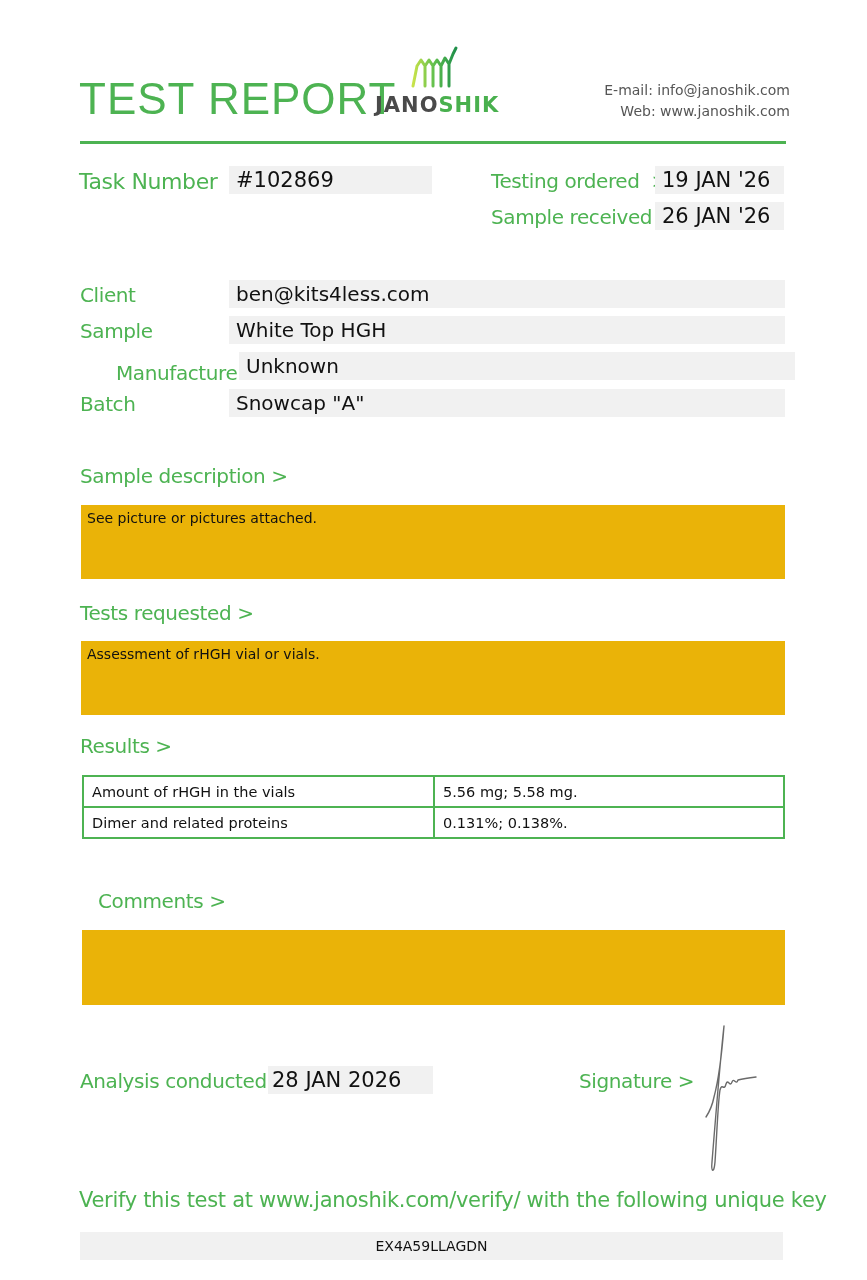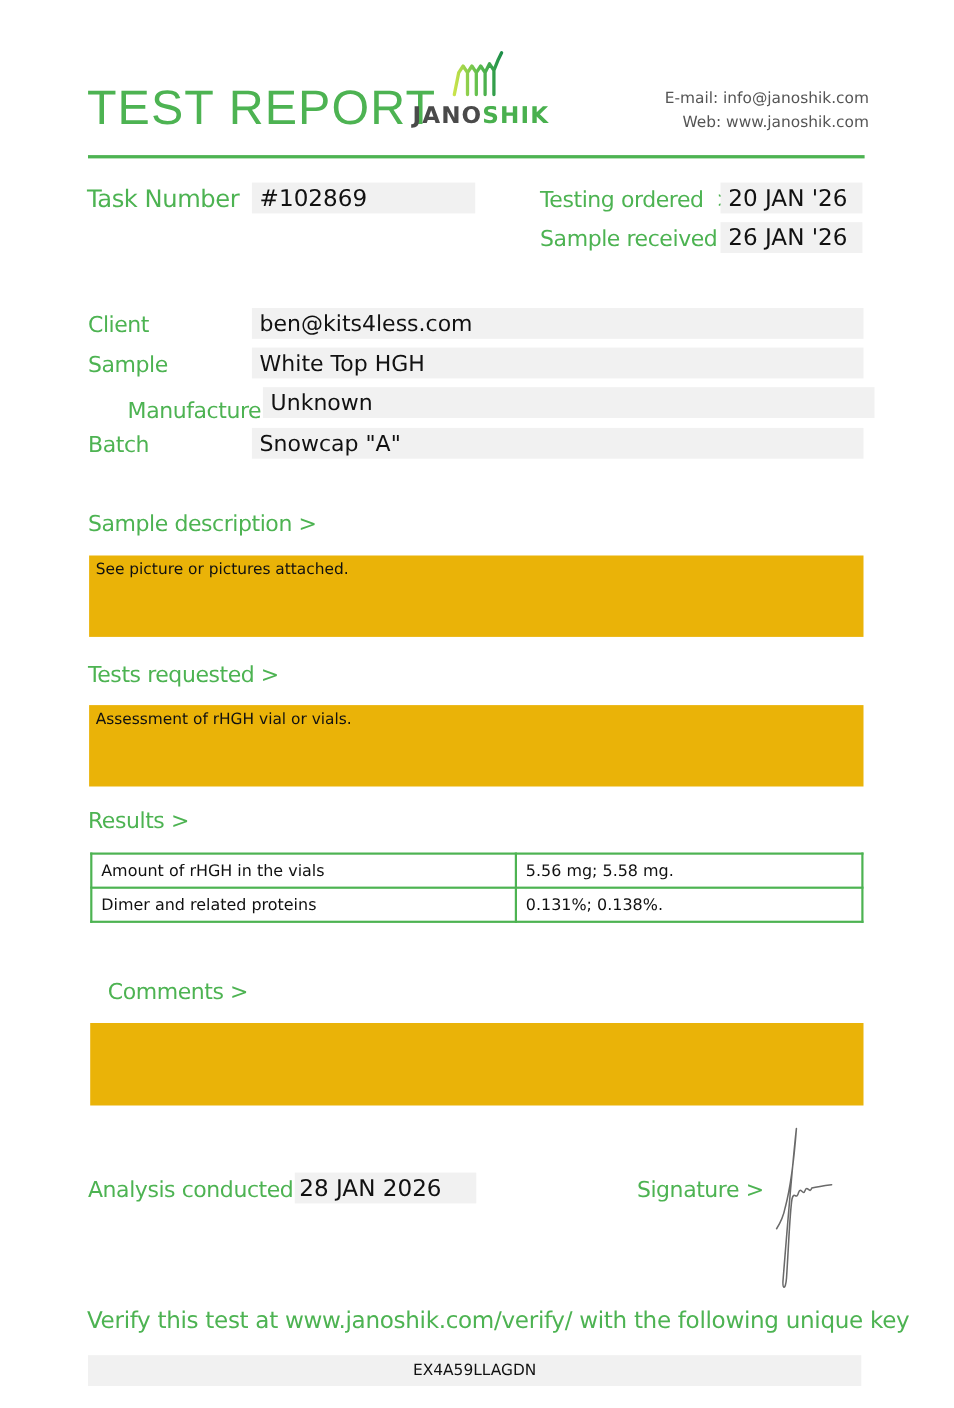--- a/index.html
+++ b/index.html
@@ -14,21 +14,21 @@
     .contact { right: 77px; top: 80px; text-align: right; font-size: 14px; color: #555; line-height: 21px; font-family: "DejaVu Sans", sans-serif; }
     .rule { left: 80px; top: 141px; width: 706px; height: 3px; background: #4db352; }
 
     .label { font-size: 20px; color: #4db352; font-family: "DejaVu Sans", sans-serif; letter-spacing: -0.4px; }
     .field { background: #f1f1f1; font-size: 20px; color: #111; padding-left: 7px; display: flex; align-items: center; font-family: "DejaVu Sans", sans-serif; }
 
     .box { background: #eab308; font-size: 14px; padding: 5px 6px; color: #111; }
 
     table.results { border-collapse: collapse; width: 703px; }
     table.results td { border: 2px solid #4db352; height: 31px; font-size: 14.5px; padding-left: 8px; color: #111; }
-    table.results td:first-child { width: 386px; }
+    table.results td:first-child { width: 351px; }
 
     .verify { left: 79px; top: 1188px; font-size: 21px; color: #4db352; letter-spacing: -0.3px; white-space: nowrap; }
     .key { left: 80px; top: 1232px; width: 703px; height: 28px; background: #f1f1f1; font-size: 14px; display: flex; align-items: center; justify-content: center; }
   </style>
 </head>
 <body>
 
 <div class="abs title">TEST REPORT</div>
 
 <div class="abs logo">
@@ -49,21 +49,21 @@
   <div>E-mail: info@janoshik.com</div>
   <div>Web: www.janoshik.com</div>
 </div>
 
 <div class="abs rule"></div>
 
 <div class="abs label" style="left:79px; top:169px; font-size:22px;">Task Number</div>
 <div class="abs field" style="left:229px; top:166px; width:203px; height:28px; font-size:21px;">#102869</div>
 
 <div class="abs label" style="left:491px; top:169px; white-space:pre;">Testing ordered  &gt;</div>
-<div class="abs field" style="left:655px; top:166px; width:129px; height:28px; font-size:21px;">20 JAN '26</div>
+<div class="abs field" style="left:655px; top:166px; width:129px; height:28px; font-size:21px;">19 JAN '26</div>
 <div class="abs label" style="left:491px; top:205px; white-space:pre;">Sample received &gt;</div>
 <div class="abs field" style="left:655px; top:202px; width:129px; height:28px; font-size:21px;">26 JAN '26</div>
 
 <div class="abs label" style="left:80px; top:283px;">Client</div>
 <div class="abs field" style="left:229px; top:280px; width:556px; height:28px;">ben@kits4less.com</div>
 
 <div class="abs label" style="left:80px; top:319px;">Sample</div>
 <div class="abs field" style="left:229px; top:316px; width:556px; height:28px;">White Top HGH</div>
 
 <div class="abs label" style="left:80px; top:361px;margin-left:36px;">Manufacturer</div>

